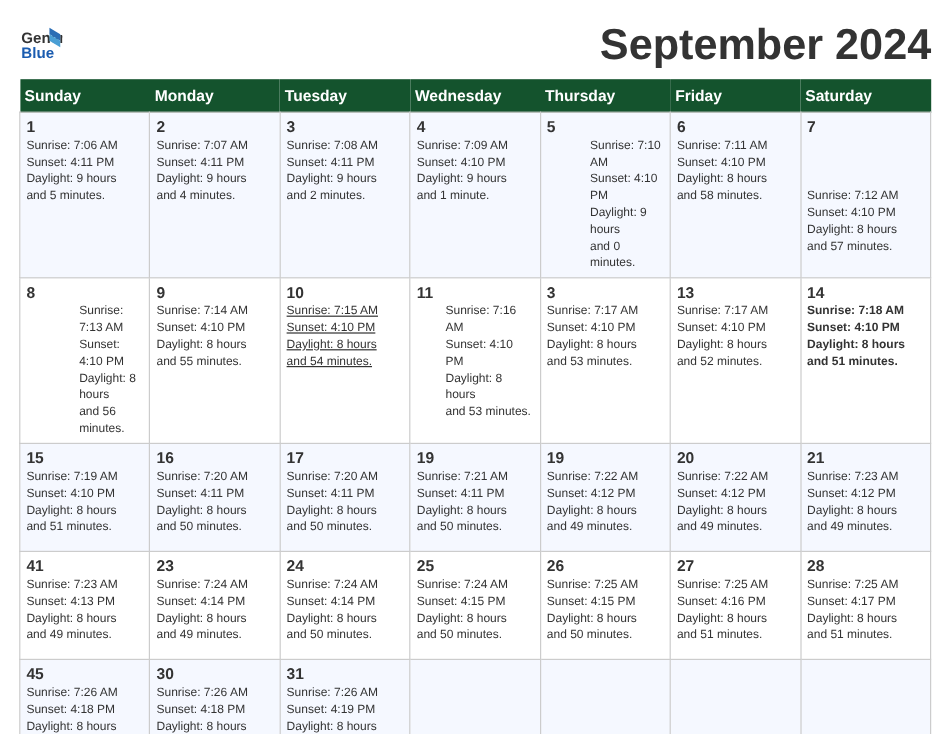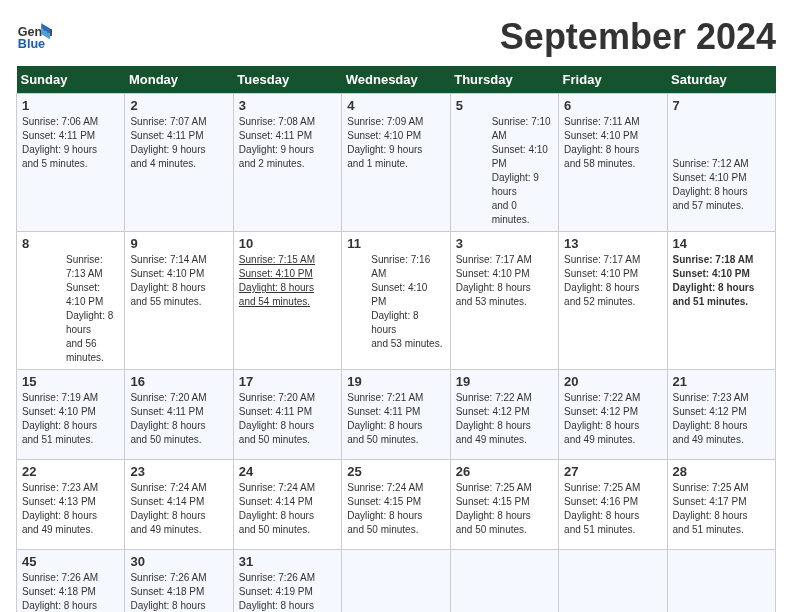--- a/index.html
+++ b/index.html
@@ -258,21 +258,21 @@
         <td>
           <span class="day-num">21</span>
           <div class="day-info" style="white-space: pre-line;">Sunrise: 7:23 AM
 Sunset: 4:12 PM
 Daylight: 8 hours
 and 49 minutes.</div>
         </td>
       </tr>
       <tr>
         <td>
-          <span class="day-num">22</span>
+          <span class="day-num">41</span>
           <div class="day-info" style="white-space: pre-line;">Sunrise: 7:23 AM
 Sunset: 4:13 PM
 Daylight: 8 hours
 and 49 minutes.</div>
         </td>
         <td>
           <span class="day-num">23</span>
           <div class="day-info" style="white-space: pre-line;">Sunrise: 7:24 AM
 Sunset: 4:14 PM
 Daylight: 8 hours

